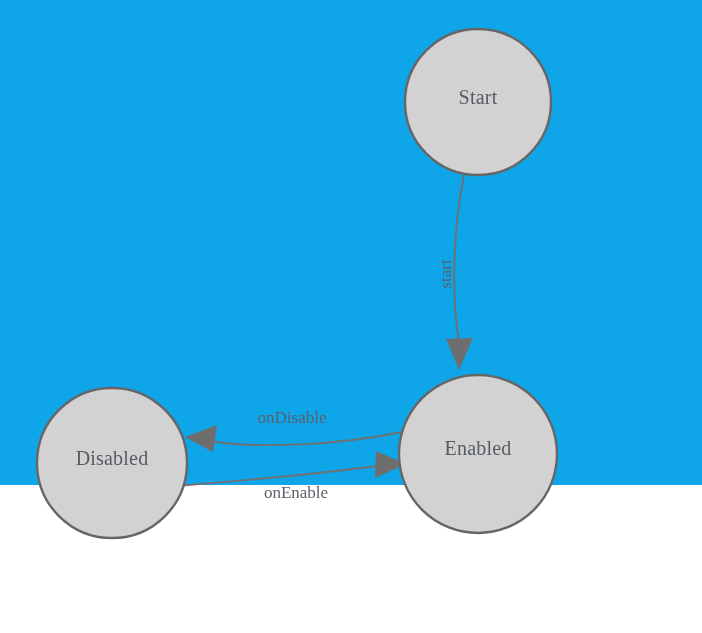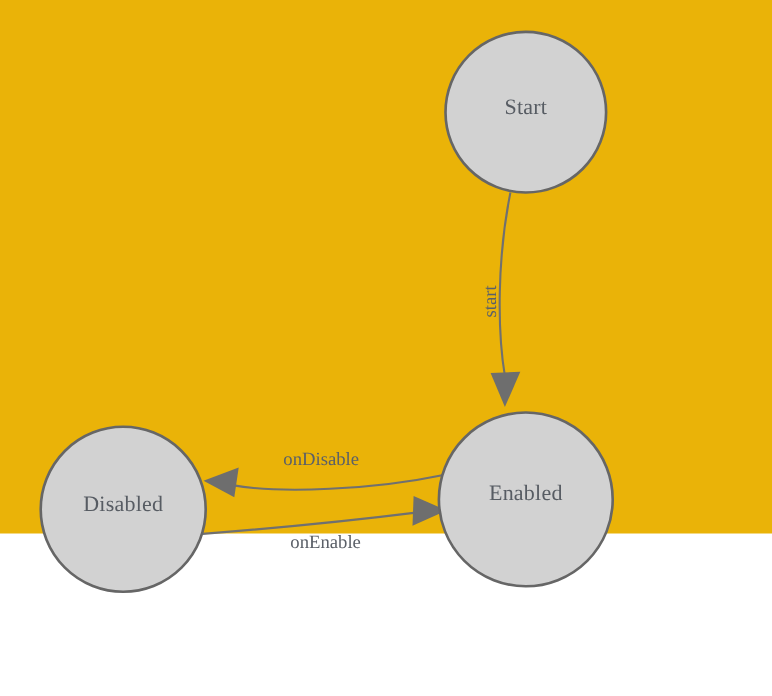--- a/index.html
+++ b/index.html
@@ -10,21 +10,21 @@
   body {
     width: 702px;
     height: 633px;
     overflow: hidden;
     font-family: "Liberation Serif", "DejaVu Serif", serif;
   }
   #diagram-canvas {
     position: relative;
     width: 702px;
     height: 485px;
-    background: #eab308;
+    background: #0ea5e9;
   }
   svg.diagram-svg {
     position: absolute;
     top: 0;
     left: 0;
     width: 702px;
     height: 633px;
     display: block;
   }
   .node-circle {

